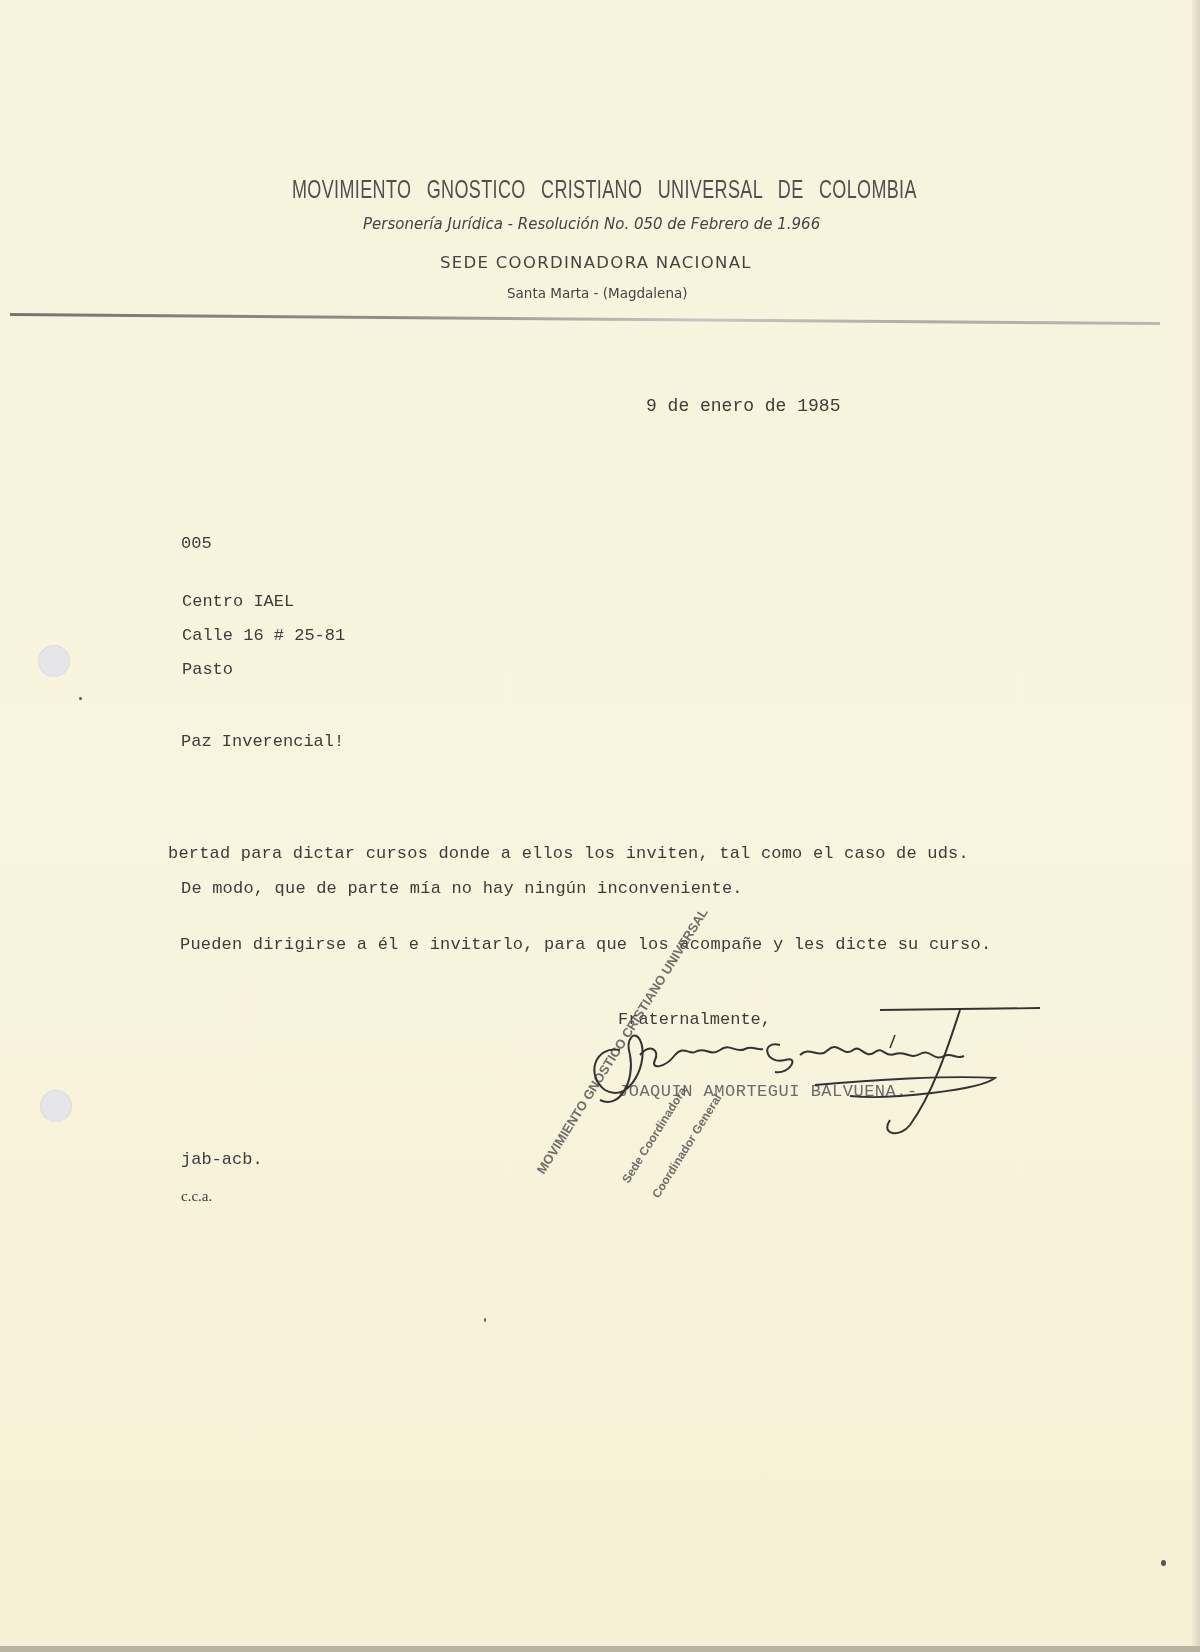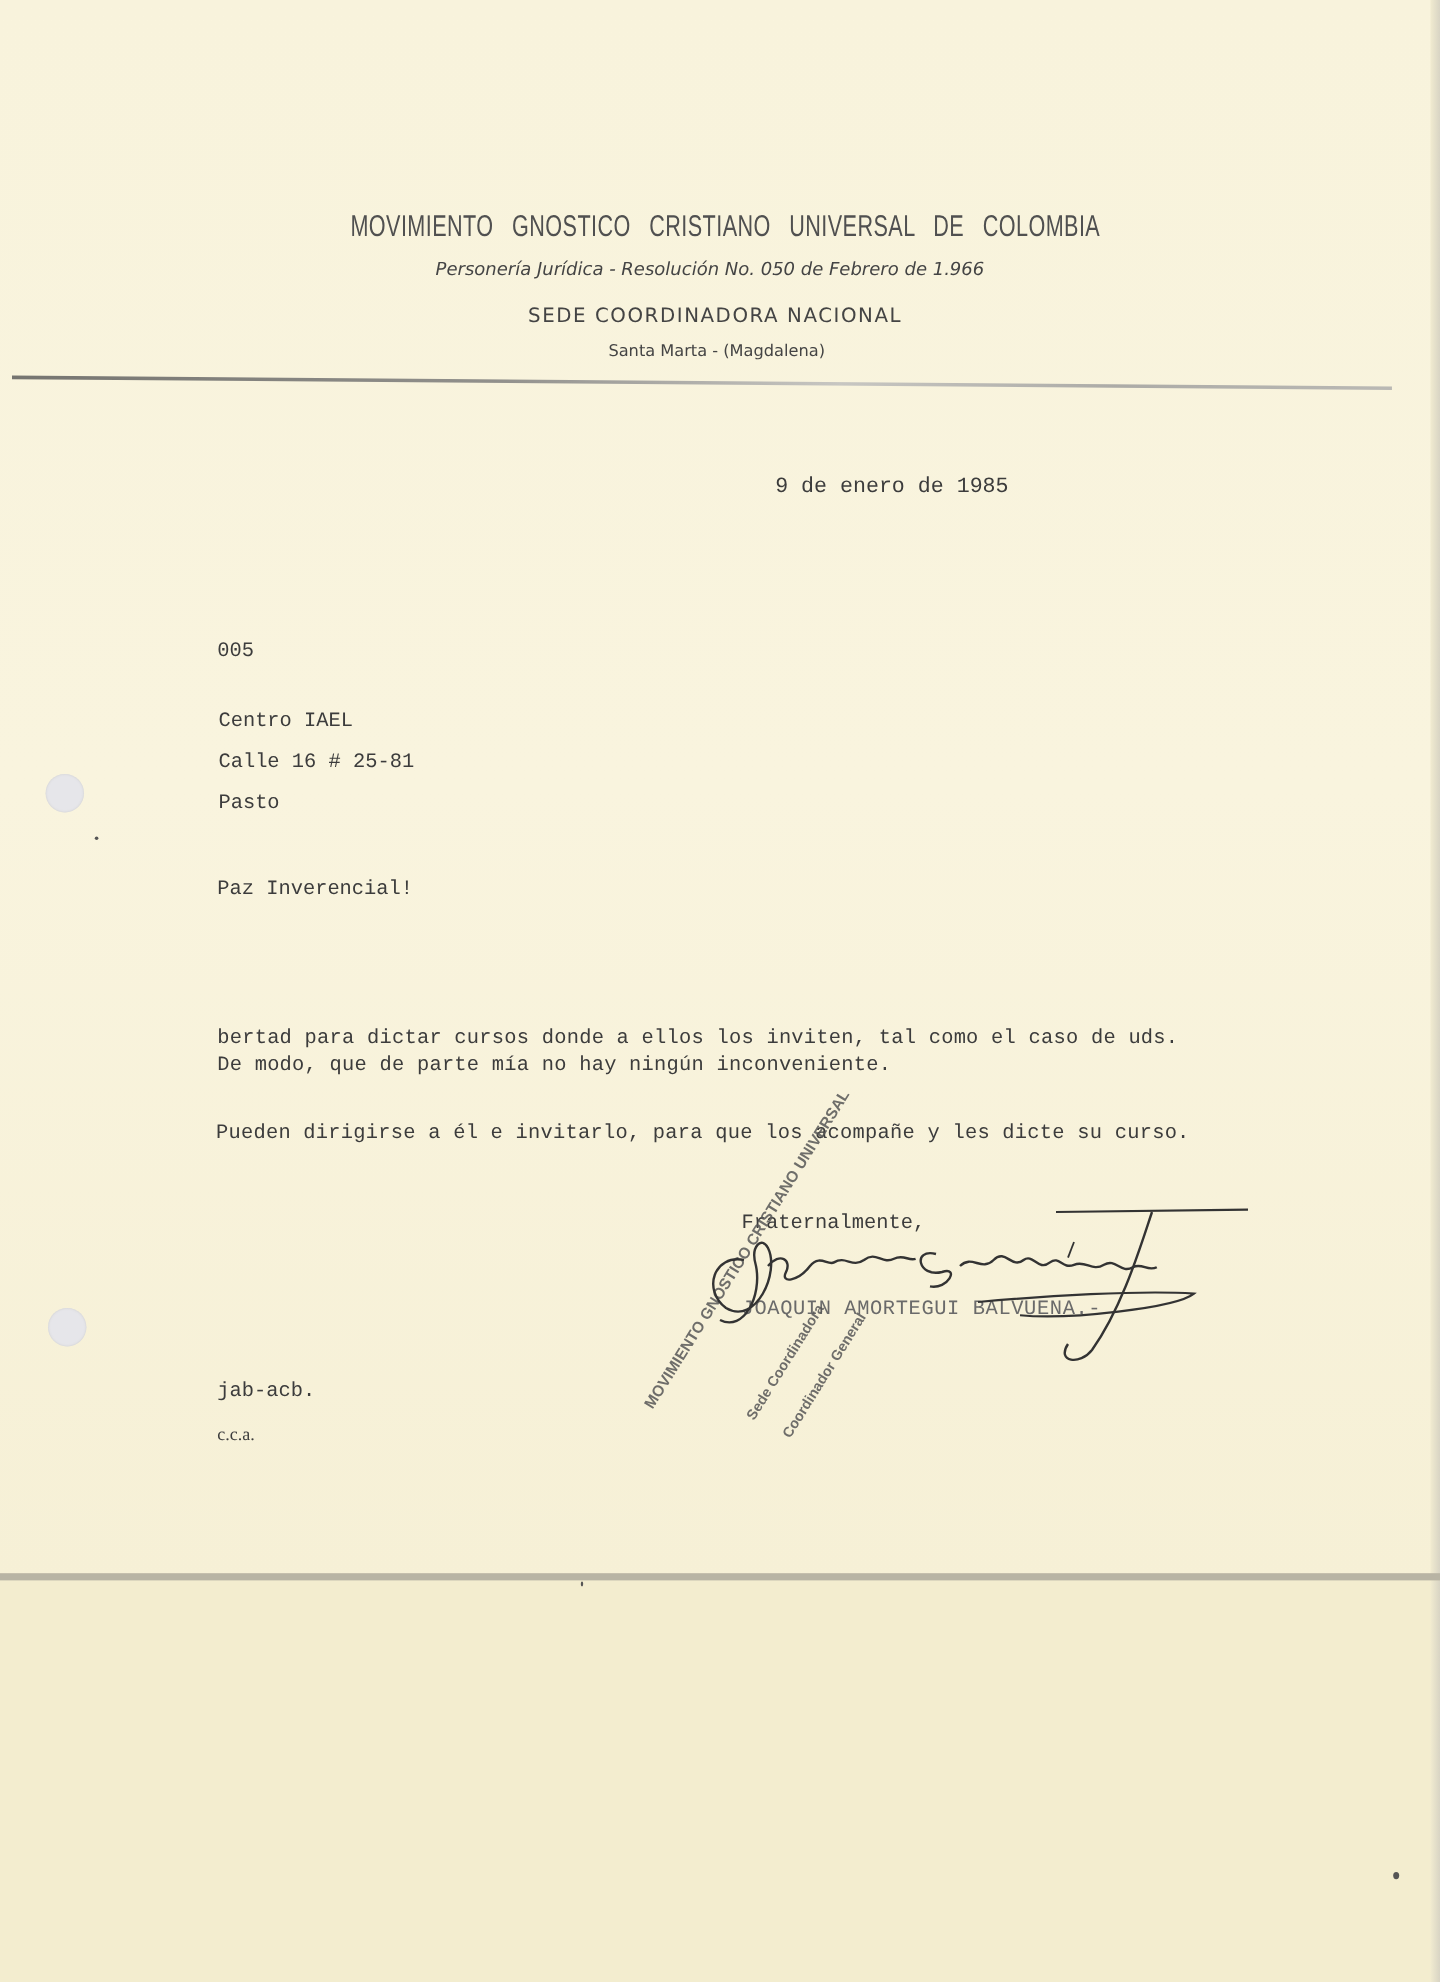--- a/index.html
+++ b/index.html
@@ -3,21 +3,21 @@
   <meta charset="utf-8">
   <style>
     html, body { margin: 0; padding: 0; }
     body {
       width: 1200px; height: 1652px; overflow: hidden;
       background: #f3edcf;
       font-family: "Liberation Mono", "DejaVu Sans Mono", monospace;
       color: #3a3a3a;
     }
     .page {
-      position: relative; width: 1200px; height: 1317px;
+      position: relative; width: 1200px; height: 1652px;
       background: linear-gradient(180deg, #f8f3dc 0%, #f9f4de 50%, #f6f0d6 100%);
     }
     .page::after {
       content: ""; position: absolute; left: 0; right: 0; bottom: 0; height: 6px;
       background: #b8b4a4;
     }
     .right-edge {
       position: absolute; top: 0; right: 0; width: 8px; height: 1652px;
       background: linear-gradient(90deg, #f1ebd0, #d8d4c4);
     }
@@ -91,21 +91,21 @@
   <div class="typed" style="left:610px; top:396px; font-size:18px;margin-left:36px;">9 de enero de 1985</div>
 
   <div class="typed" style="left:181px; top:534px;">005</div>
 
   <div class="typed" style="left:182px; top:592px;font-family:Liberation Mono, monospace;">Centro IAEL</div>
   <div class="typed" style="left:182px; top:626px;">Calle 16 # 25-81</div>
   <div class="typed" style="left:182px; top:660px;">Pasto</div>
 
   <div class="typed" style="left:181px; top:732px;">Paz Inverencial!</div>
 
-  <div class="typed body-line" style="left:181px; top:844px;margin-top:12px;">bertad para dictar cursos donde a ellos los inviten, tal como el caso de uds.</div>
+  <div class="typed body-line" style="left:168px; top:844px;">bertad para dictar cursos donde a ellos los inviten, tal como el caso de uds.</div>
   <div class="typed body-line" style="left:181px; top:879px;">De modo, que de parte mía no hay ningún inconveniente.</div>
 
   <div class="typed body-line" style="left:180px; top:935px;">Pueden dirigirse a él e invitarlo, para que los acompañe y les dicte su curso.</div>
 
   <div class="typed" style="left:618px; top:1010px;text-align:center;">Fraternalmente,</div>
 
   <div class="typed" style="left:618px; top:1082px; color:#6a6a6a; letter-spacing:0.5px;">JOAQUIN AMORTEGUI BALVUENA.-</div>
 
   <div class="stamp">
     <span style="left:-5px; top:230px; transform:rotate(-58deg);">MOVIMIENTO GNOSTICO CRISTIANO UNIVERSAL</span>

